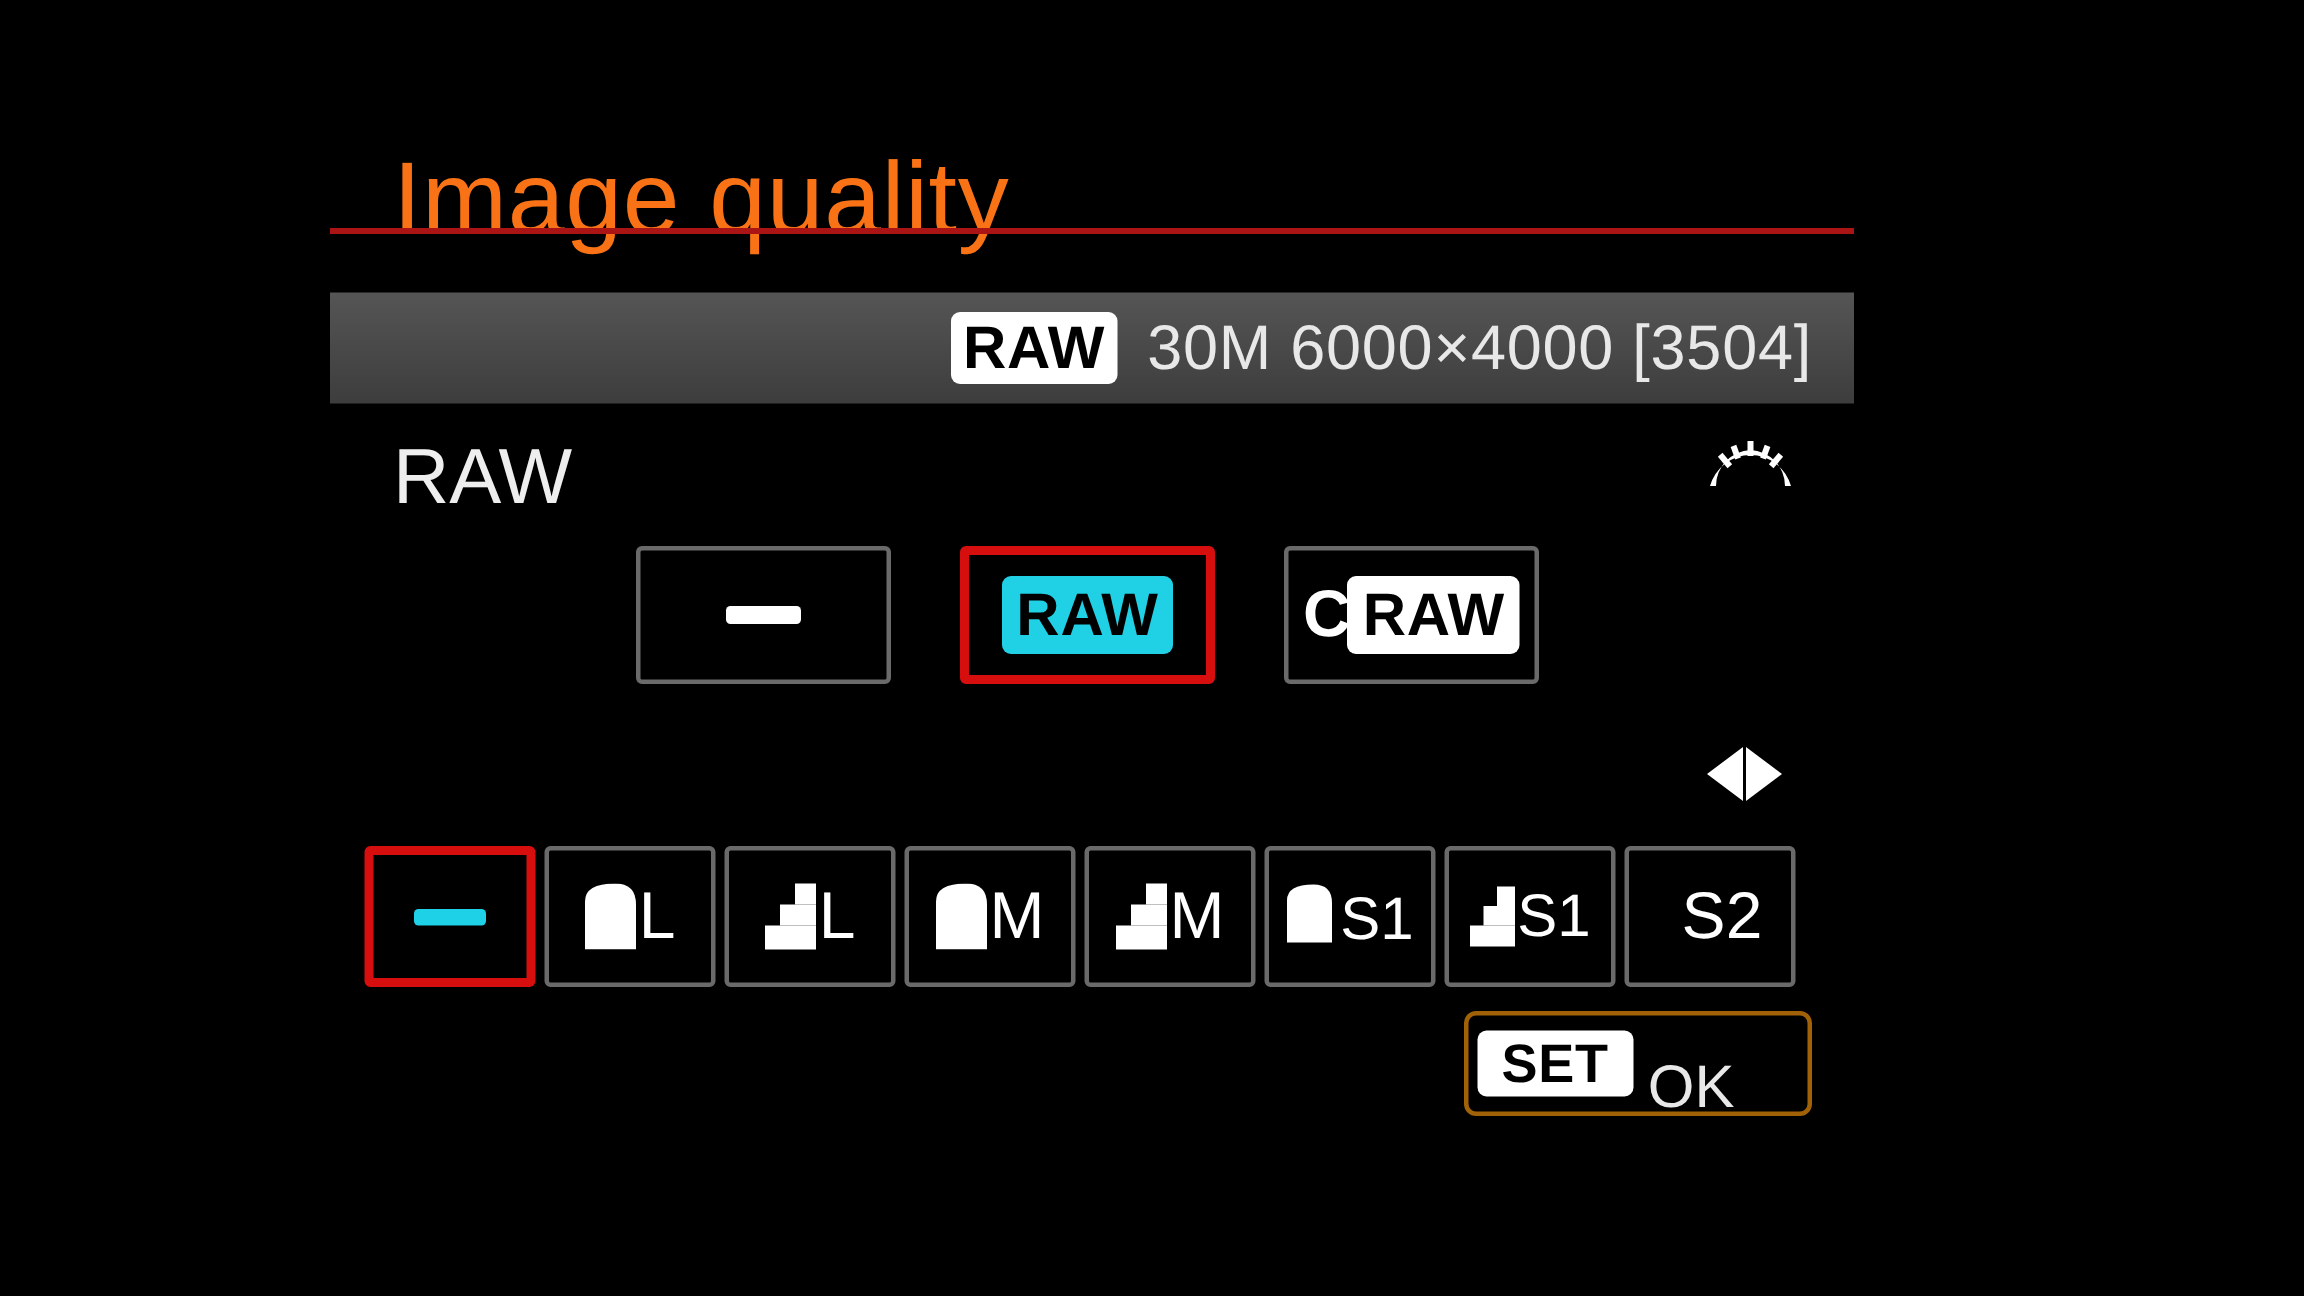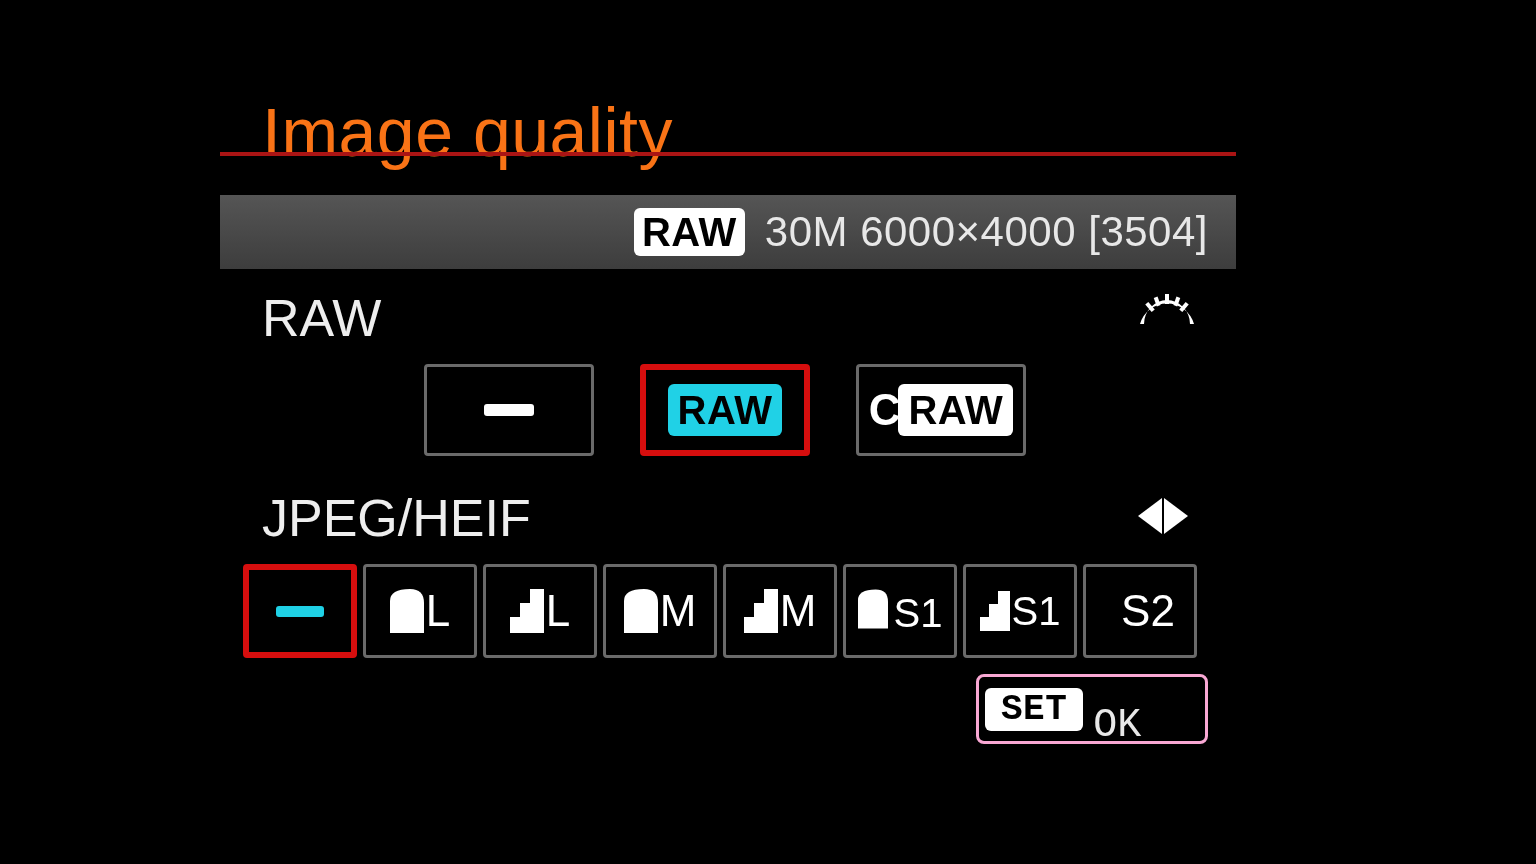--- a/index.html
+++ b/index.html
@@ -186,29 +186,28 @@
   .qicon.normal .step{
     position:absolute;background:#fff;
   }
 
   .set-ok-btn{
     position:absolute;
     left:976px;
     top:674px;
     width:232px;
     height:70px;
-    border:3px solid #f9a8d4;
+    border:3px solid #a16207;
     border-radius:8px;
     display:flex;
     align-items:center;
     background:#000;
     box-sizing:border-box;
     padding:6px;
     gap:10px;
-    font-family:Liberation Mono, monospace;
   }
   .set-chip{
     background:#fff;
     color:#000;
     font-weight:700;
     font-size:36px;
     border-radius:6px;
     padding:1px 16px;
     letter-spacing:0.5px;
   }
@@ -255,21 +254,20 @@
       <span class="raw-badge cyan">RAW</span>
     </div>
     <div class="opt">
       <span class="craw-group">
         <span class="c-letter">C</span>
         <span class="raw-badge">RAW</span>
       </span>
     </div>
   </div>
 
-  <div class="section-label label-jpeg">JPEG/HEIF</div>
   <div class="arrows-icon">
     <div class="arrow-l"></div>
     <div class="arrow-r"></div>
   </div>
 
   <div class="row-jpeg">
 
     <div class="opt small selected">
       <span class="dash cyan"></span>
     </div>

